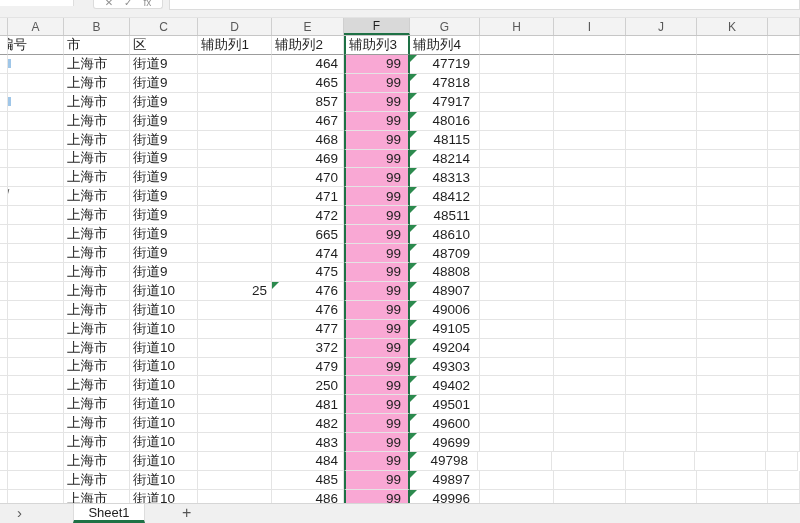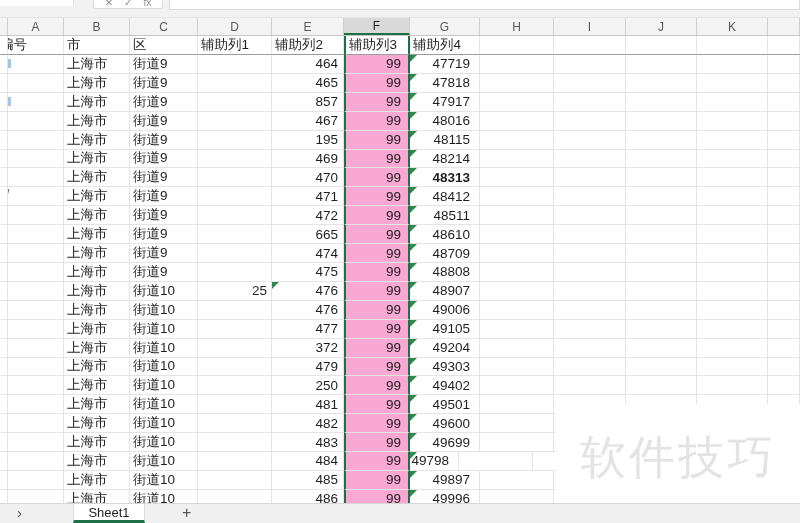--- a/index.html
+++ b/index.html
@@ -179,21 +179,21 @@
         <div class="cell" style="width: 71px;"></div>
         <div class="cell" style="width: 71px;"></div>
         <div class="cell" style="width: 32px;"></div>
       </div>
       <div class="row dr" style="width: 800px;">
         <div class="cell" style="width: 8px;"></div>
         <div class="cell" style="width: 56px;"></div>
         <div class="cell cjk" style="width: 66px;">上海市</div>
         <div class="cell cjk" style="width: 68px;">街道9</div>
         <div class="cell num pd" style="width: 74px;"></div>
-        <div class="cell num pe" style="width: 72px;">195</div>
+        <div class="cell num pe" style="width: 72px;">468</div>
         <div class="cell num pf sel" style="width: 66px;">99</div>
         <div class="cell num pg" style="width: 70px;">48115<div class="tri"></div></div>
         <div class="cell" style="width: 74px;"></div>
         <div class="cell" style="width: 72px;"></div>
         <div class="cell" style="width: 71px;"></div>
         <div class="cell" style="width: 71px;"></div>
         <div class="cell" style="width: 32px;"></div>
       </div>
       <div class="row dr" style="width: 800px;">
         <div class="cell" style="width: 8px;"></div>
@@ -211,21 +211,21 @@
         <div class="cell" style="width: 32px;"></div>
       </div>
       <div class="row dr" style="width: 800px;">
         <div class="cell" style="width: 8px;"></div>
         <div class="cell" style="width: 56px;"></div>
         <div class="cell cjk" style="width: 66px;">上海市</div>
         <div class="cell cjk" style="width: 68px;">街道9</div>
         <div class="cell num pd" style="width: 74px;"></div>
         <div class="cell num pe" style="width: 72px;">470</div>
         <div class="cell num pf sel" style="width: 66px;">99</div>
-        <div class="cell num pg" style="width: 70px; font-weight: bold;">48313<div class="tri"></div></div>
+        <div class="cell num pg" style="width: 70px;">48313<div class="tri"></div></div>
         <div class="cell" style="width: 74px;"></div>
         <div class="cell" style="width: 72px;"></div>
         <div class="cell" style="width: 71px;"></div>
         <div class="cell" style="width: 71px;"></div>
         <div class="cell" style="width: 32px;"></div>
       </div>
       <div class="row dr" style="width: 800px;">
         <div class="cell" style="width: 8px;"></div>
         <div class="cell" style="width: 56px;">
           <div class="slash">/</div>
@@ -438,21 +438,21 @@
         <div class="cell" style="width: 32px;"></div>
       </div>
       <div class="row dr" style="width: 800px;">
         <div class="cell" style="width: 8px;"></div>
         <div class="cell" style="width: 56px;"></div>
         <div class="cell cjk" style="width: 66px;">上海市</div>
         <div class="cell cjk" style="width: 68px;">街道10</div>
         <div class="cell num pd" style="width: 74px;"></div>
         <div class="cell num pe" style="width: 72px;">484</div>
         <div class="cell num pf sel" style="width: 66px;">99</div>
-        <div class="cell num pg" style="width: 49px; padding-left: 28px;">49798<div class="tri"></div></div>
+        <div class="cell num pg" style="width: 68px; padding-left: 28px;">49798<div class="tri"></div></div>
         <div class="cell" style="width: 74px;"></div>
         <div class="cell" style="width: 72px;"></div>
         <div class="cell" style="width: 71px;"></div>
         <div class="cell" style="width: 71px;"></div>
         <div class="cell" style="width: 32px;"></div>
       </div>
       <div class="row dr" style="width: 800px;">
         <div class="cell" style="width: 8px;"></div>
         <div class="cell" style="width: 56px;"></div>
         <div class="cell cjk" style="width: 66px;">上海市</div>
@@ -477,23 +477,20 @@
         <div class="cell num pf sel" style="width: 66px;">99</div>
         <div class="cell num pg" style="width: 70px;">49996<div class="tri"></div></div>
         <div class="cell" style="width: 74px;"></div>
         <div class="cell" style="width: 72px;"></div>
         <div class="cell" style="width: 71px;"></div>
         <div class="cell" style="width: 71px;"></div>
         <div class="cell" style="width: 32px;"></div>
       </div>
     </div>
 
-  <div class="wm-box">
-    <span class="wm">软件技巧</span>
-  </div>
 
   <div class="tab-bar">
     <span class="nav">›</span>
     <div class="tab">
       <span>Sheet1</span>
     </div>
     <span class="add">+</span>
   </div>
 
 </div>

